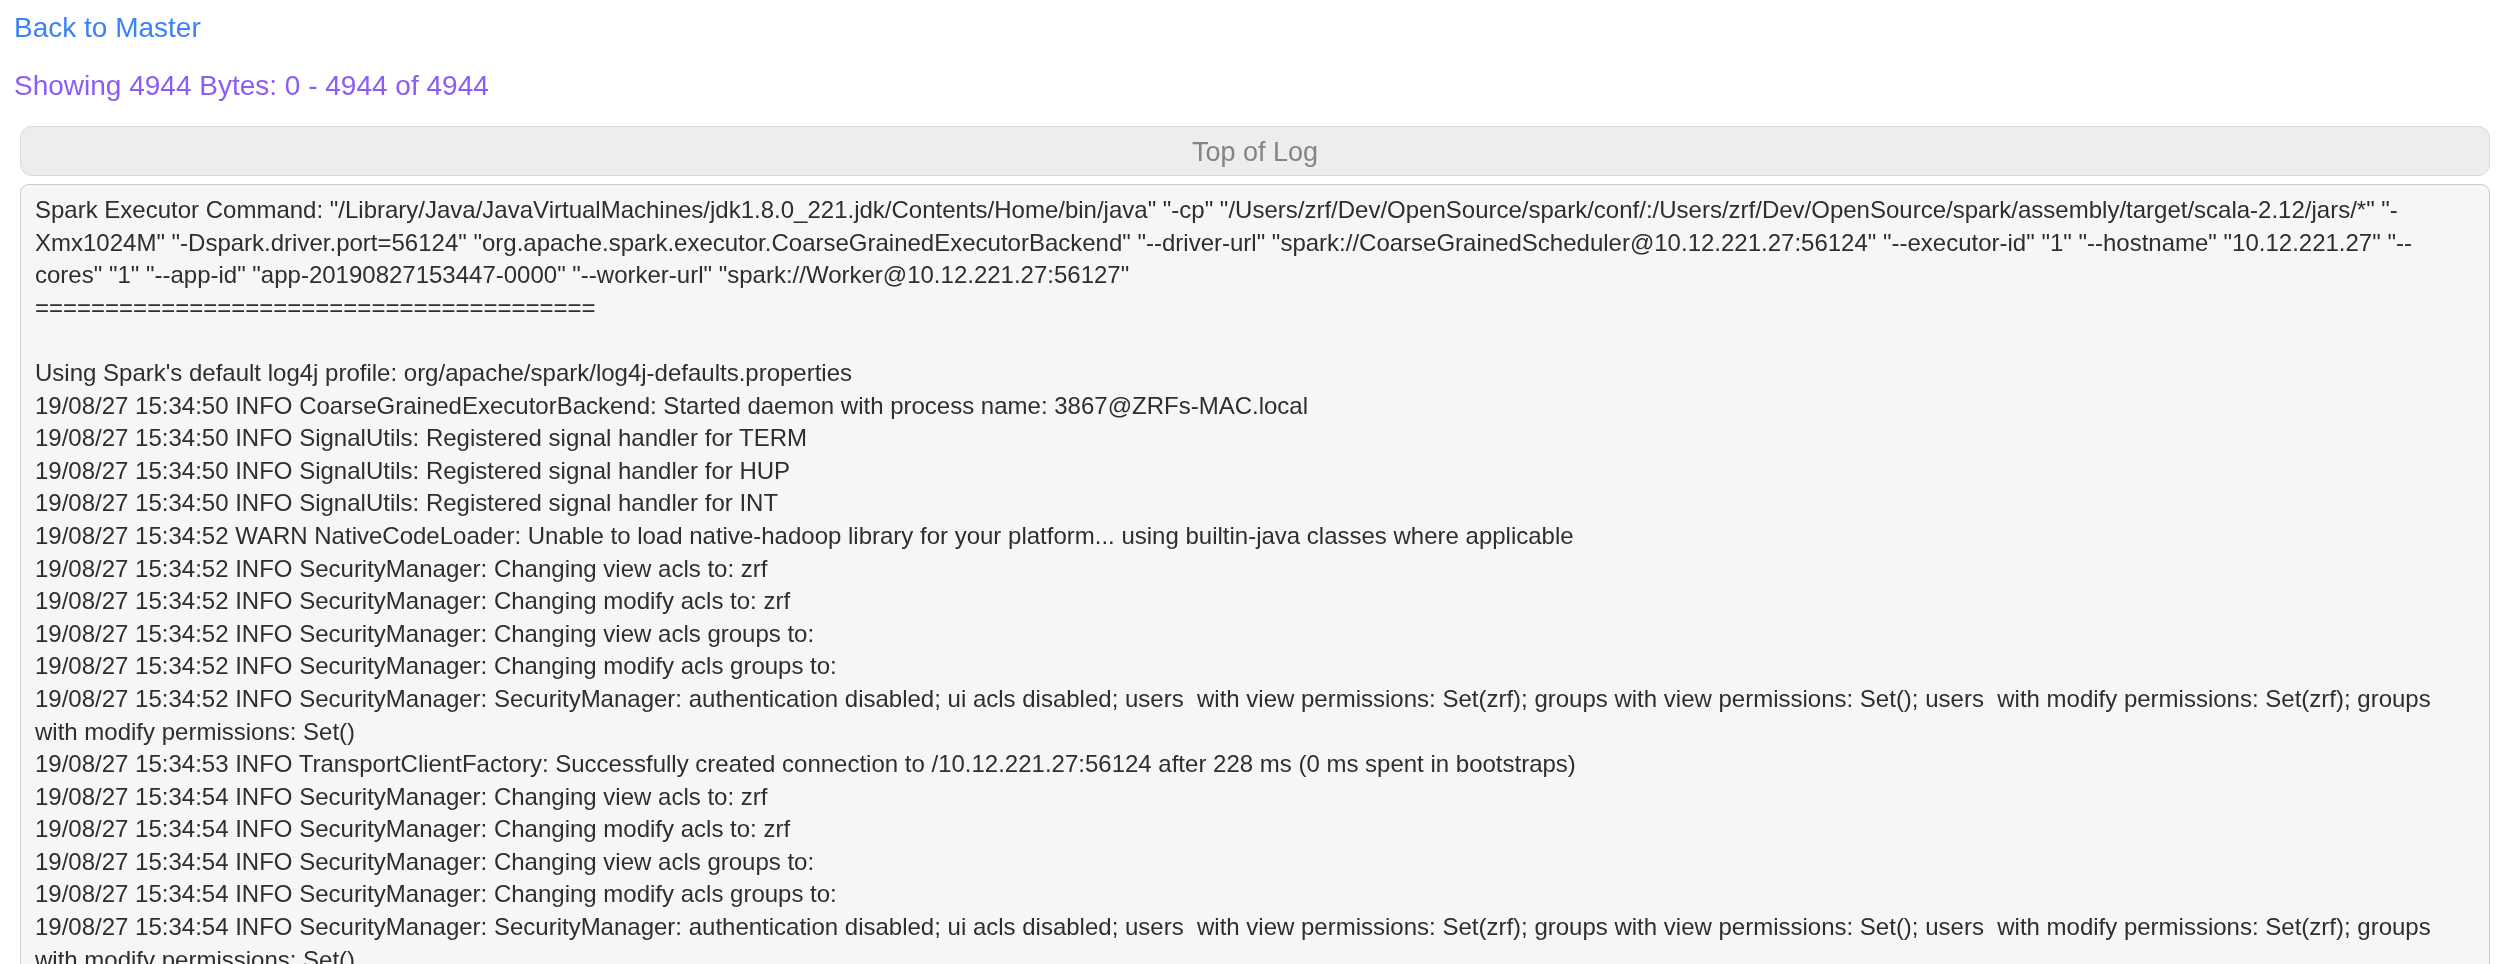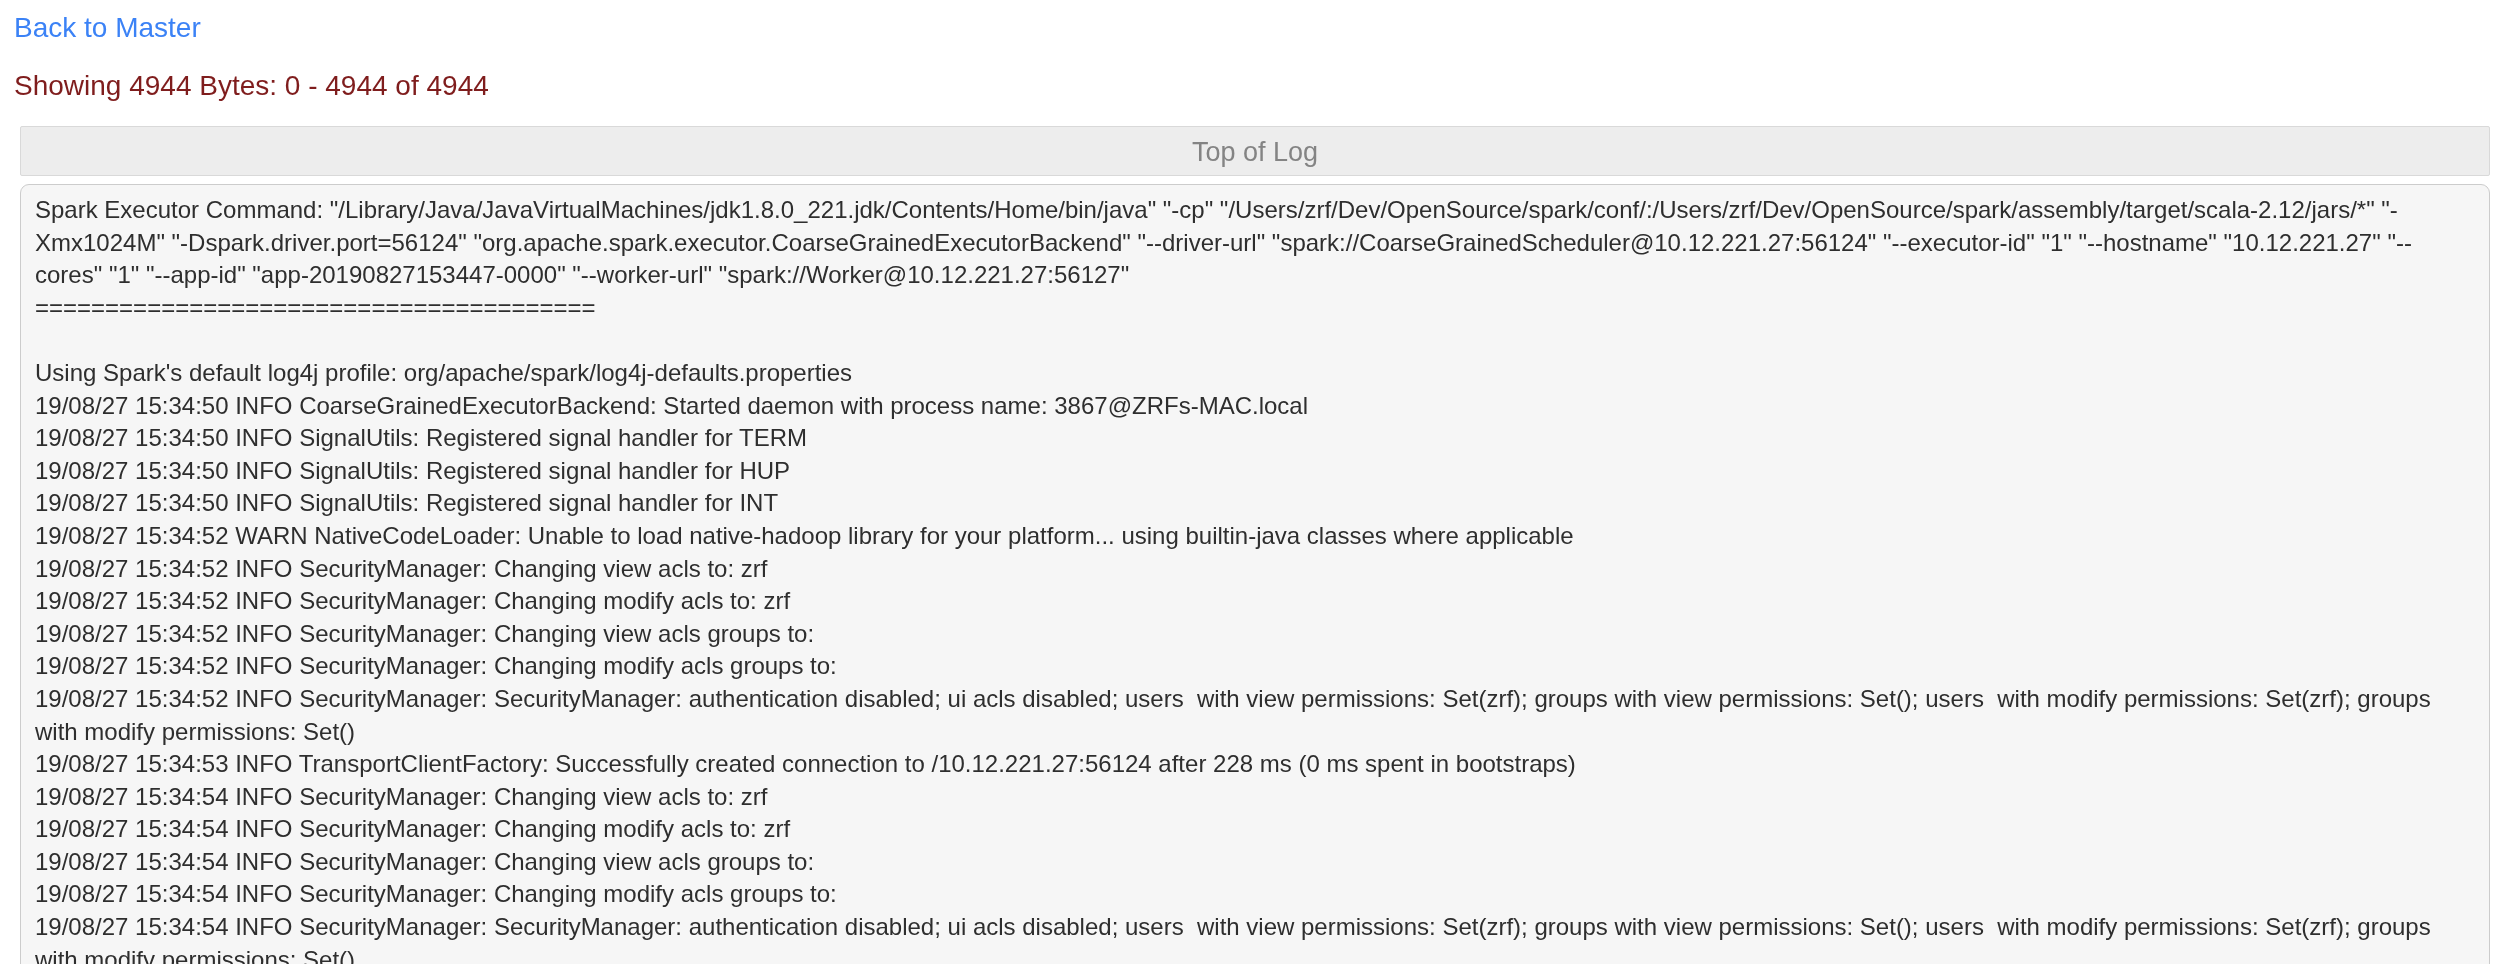--- a/index.html
+++ b/index.html
@@ -22,28 +22,28 @@
     font-size: 28px;
     line-height: 32px;
     color: #3b82f6;
     text-decoration: none;
     cursor: pointer;
   }
   .byte-range {
     margin: 26px 0 24px 14px;
     font-size: 28px;
     line-height: 32px;
-    color: #7f1d1d;
+    color: #8b5cf6;
   }
   .log-header-bar {
     margin: 8px 20px;
     height: 50px;
     background: #ededed;
     border: 1px solid #d9d9d9;
-    border-radius: 2px;
+    border-radius: 12px;
     text-align: center;
     font-size: 27px;
     line-height: 50px;
     color: #848484;
     box-sizing: border-box;
   }
   .log-box {
     margin: 5px 20px 0 20px;
     background: #f6f6f6;
     border: 1px solid #cccccc;

